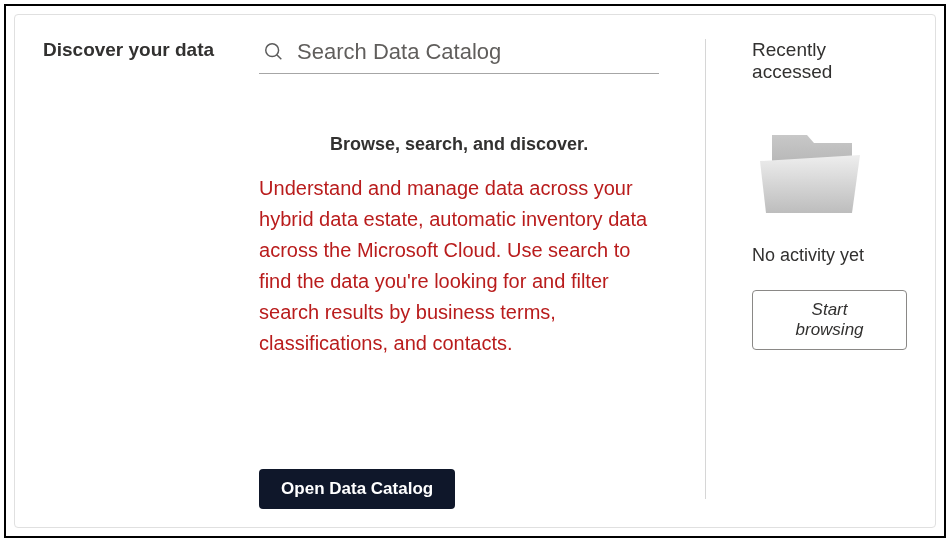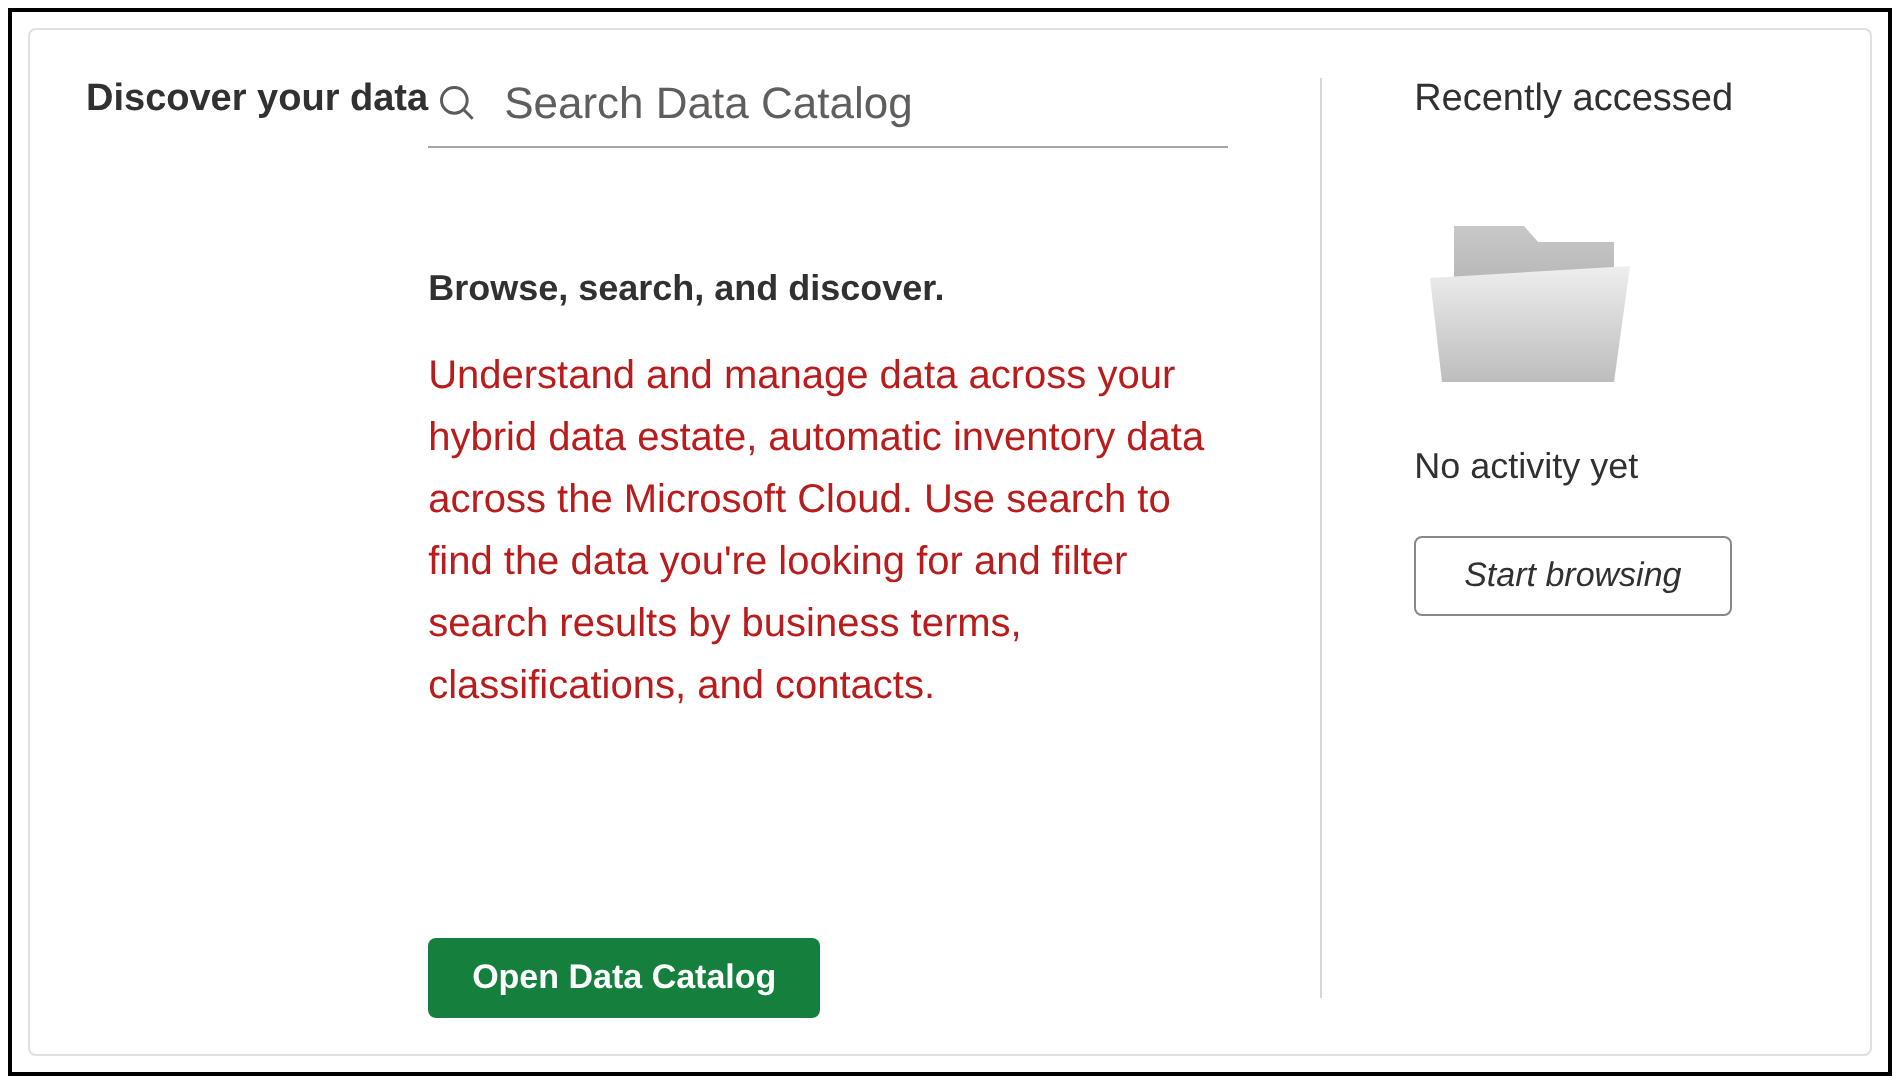--- a/index.html
+++ b/index.html
@@ -33,20 +33,21 @@
     .card-title {
       font-size: 19px;
       font-weight: 600;
       color: #323130;
       margin-bottom: 22px;
     }
     .columns {
       display: flex;
       flex: 1;
       gap: 16px;
+      margin-left: 45px;
     }
     .left-col {
       flex: 0 0 430px;
       display: flex;
       flex-direction: column;
       padding-right: 30px;
     }
     .divider {
       width: 1px;
       background: #d6d6d6;
@@ -81,31 +82,32 @@
       background: transparent;
     }
     .search-input::placeholder {
       color: #605e5c;
     }
     .subheading {
       font-size: 18px;
       font-weight: 600;
       color: #323130;
       margin-bottom: 18px;
+      text-align: center;
     }
     .description {
       font-size: 20px;
       line-height: 1.55;
       color: #b91c1c;
     }
     .spacer {
       flex: 1;
     }
     .primary-btn {
-      background: #15803d;
+      background: #0f172a;
       color: #fff;
       border: none;
       font-size: 17px;
       font-weight: 600;
       padding: 10px 22px;
       border-radius: 4px;
       cursor: pointer;
       align-self: flex-start;
     }
     .right-title {

